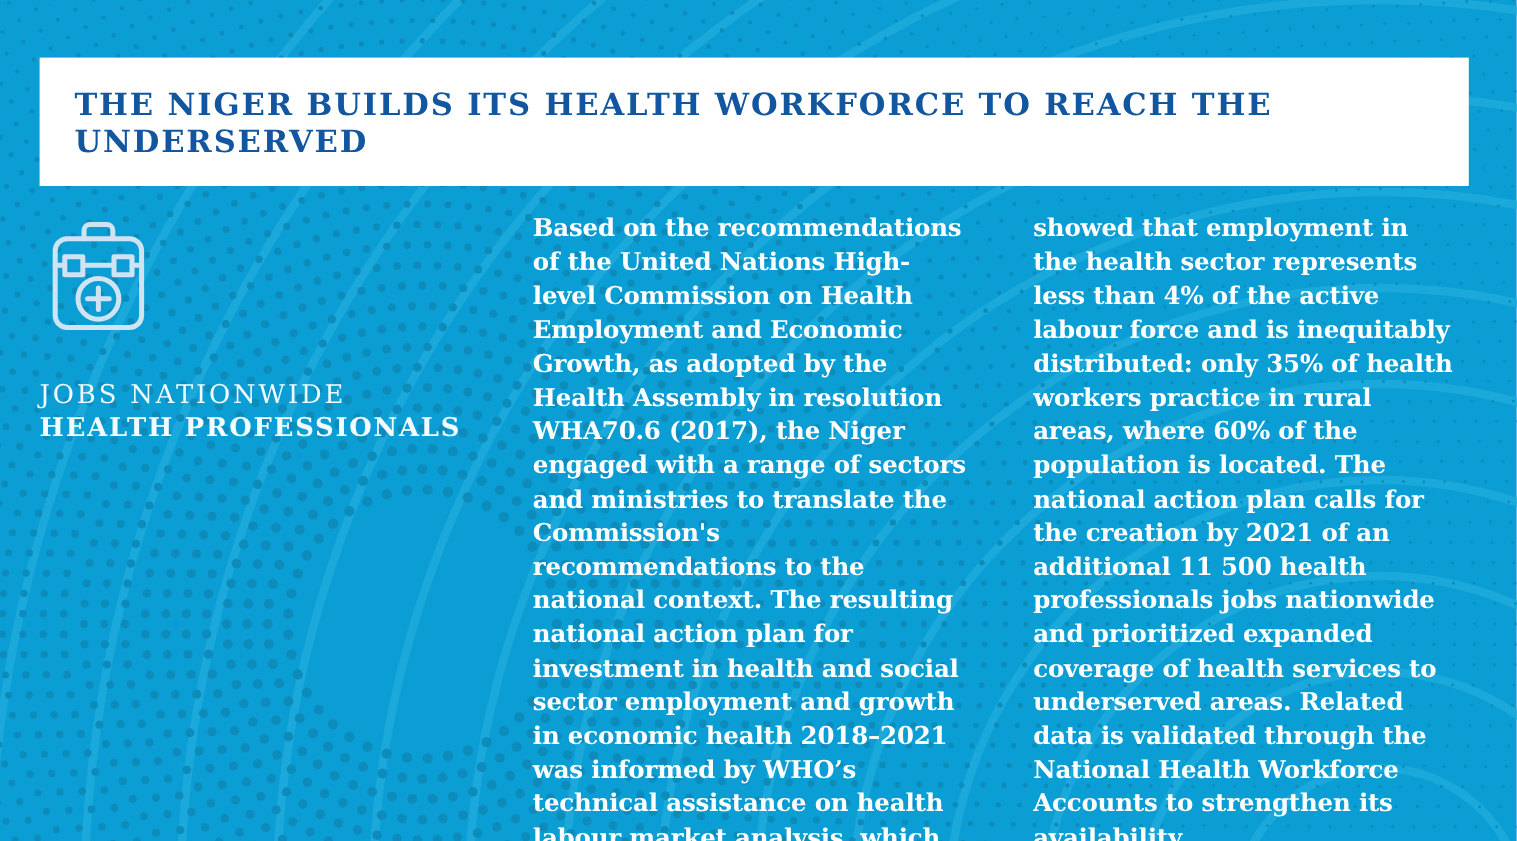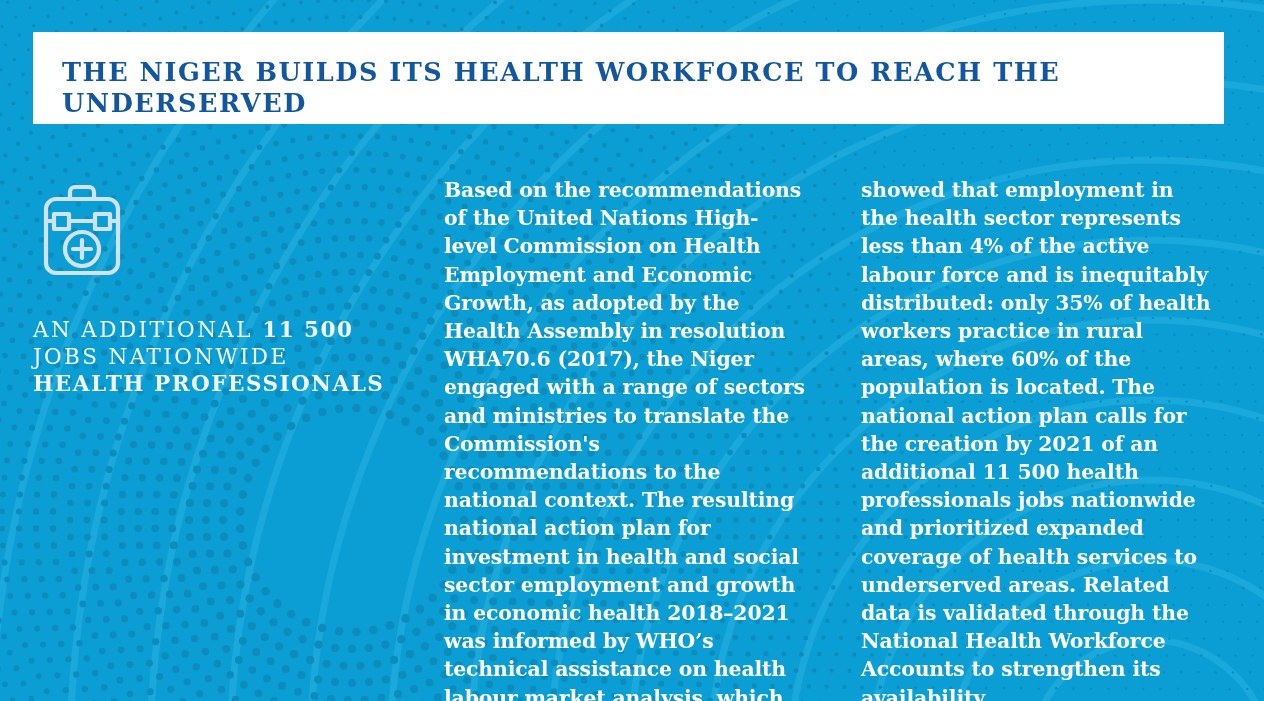--- a/index.html
+++ b/index.html
@@ -26,23 +26,23 @@
     height: 100%;
     pointer-events: none;
   }
   #bg-arcs { z-index: 1; }
   #bg-dots { z-index: 2; }
 
   
   .header-band {
     position: absolute;
     left: 33px;
-    top: 32px;
+    top: 48px;
     width: 1191px;
-    height: 92px;
+    height: 107px;
     background: #ffffff;
     z-index: 5;
   }
   .header-title {
     position: absolute;
     left: 29px;
     top: 25px;
     right: 20px;
     margin: 0;
     color: #11569e;
@@ -3256,23 +3256,20 @@
 
       <rect x="19" y="34" width="15" height="15" fill="#0b9ed4"></rect>
 
       <rect x="60" y="34" width="15" height="15" fill="#0b9ed4"></rect>
 
       <circle cx="47" cy="69" r="17"></circle>
       <path d="M47 60 v18 M38 69 h18"></path>
     </svg>
 
     <div class="stat-block">
-      <span class="stat-line">
-        <span class="stat-light">AN ADDITIONAL </span><span class="stat-strong">11 500</span>
-      </span>
       <span class="stat-line stat-light">JOBS NATIONWIDE</span>
       <span class="stat-line stat-strong">HEALTH PROFESSIONALS</span>
     </div>
   </div>
 
   <div class="body-col" id="col-1">
     <p>Based on the recommendations of the United Nations High-level Commission on Health Employment and Economic Growth, as adopted by the Health Assembly in resolution WHA70.6 (2017), the Niger engaged with a range of sectors and ministries to translate the Commission's recommendations to the national context. The resulting national action plan for investment in health and social sector employment and growth in economic health 2018–2021 was informed by WHO’s technical assistance on health labour market analysis, which</p>
   </div>
   <div class="body-col" id="col-2">
     <p>showed that employment in the health sector represents less than 4% of the active labour force and is inequitably distributed: only 35% of health workers practice in rural areas, where 60% of the population is located. The national action plan calls for the creation by 2021 of an additional 11 500 health professionals jobs nationwide and prioritized expanded coverage of health services to underserved areas. Related data is validated through the National Health Workforce Accounts to strengthen its availability, comprehensiveness and quality.</p>

